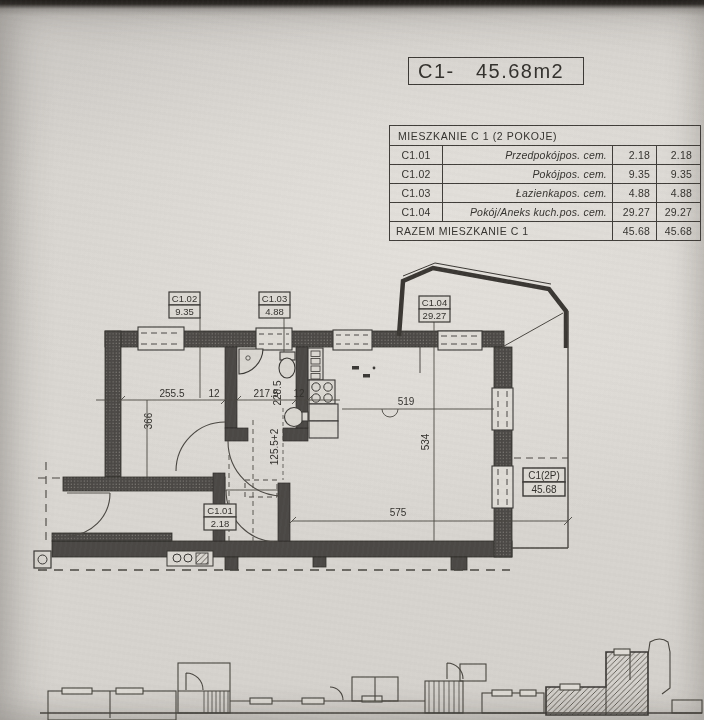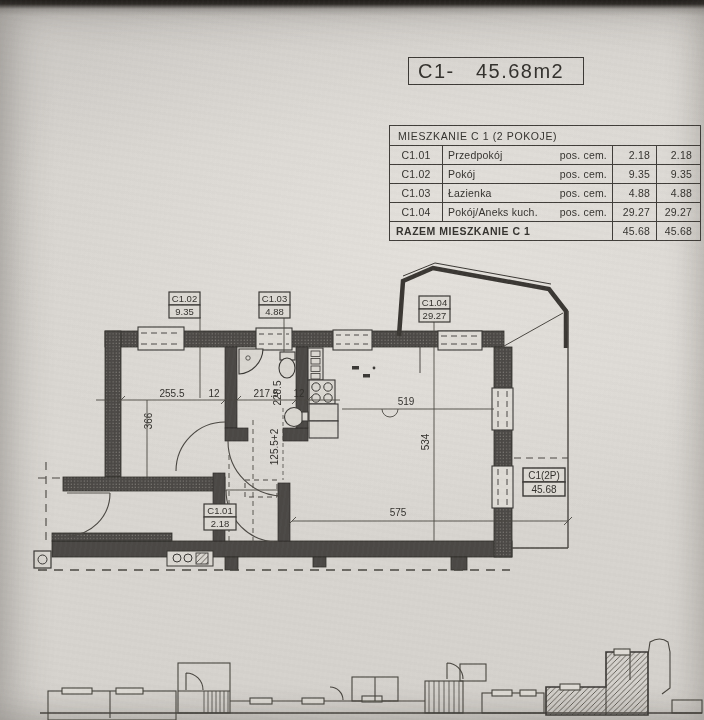--- a/index.html
+++ b/index.html
@@ -26,23 +26,23 @@
 
   
   .tbl{position:absolute;left:389px;top:125px;width:312px;border:1.5px solid #403d39;
     box-sizing:border-box;font-size:10.5px;color:#35332f;letter-spacing:.2px;}
   .trow{display:grid;grid-template-columns:52px 170px 44px 42px;height:19px;border-top:1.1px solid #403d39;box-sizing:border-box;}
   .trow:first-child{border-top:none;}
   .tcell{display:flex;align-items:center;box-sizing:border-box;border-left:1.1px solid #403d39;padding:0 5px;}
   .tcell.first{border-left:none;}
   .thead-cell{grid-column:1 / 5;border-left:none;padding-left:8px;letter-spacing:.6px;}
   .code{justify-content:center;padding:0 2px;}
-  .namefin{justify-content:space-between;}
+  .namefin{justify-content:flex-end;font-style:italic;}
   .num{justify-content:flex-end;padding-right:6px;}
-  .total-label{grid-column:1 / 3;border-left:none;padding-left:6px;letter-spacing:.5px;font-weight:bold;}
+  .total-label{grid-column:1 / 3;border-left:none;padding-left:6px;letter-spacing:.5px;}
 
   svg text{font-family:"Liberation Sans", sans-serif;fill:#33312d;}
   .dimt{font-size:10px;}
   .lblt{font-size:9.5px;}
   .unitt{font-size:10px;}
 </style>
 </head>
 <body>
 
 <div class="page">

